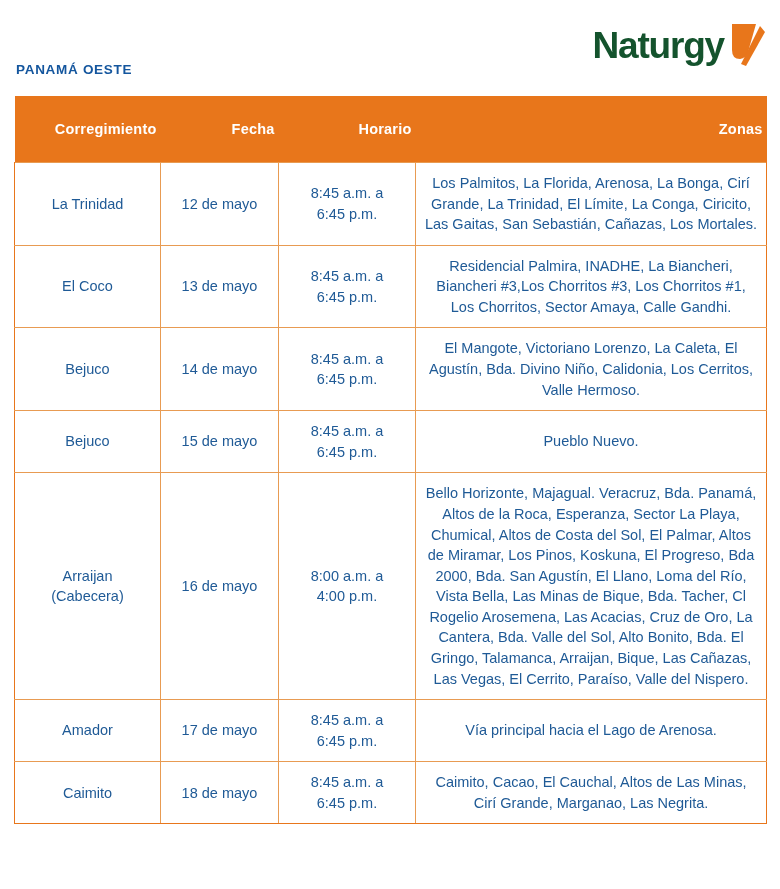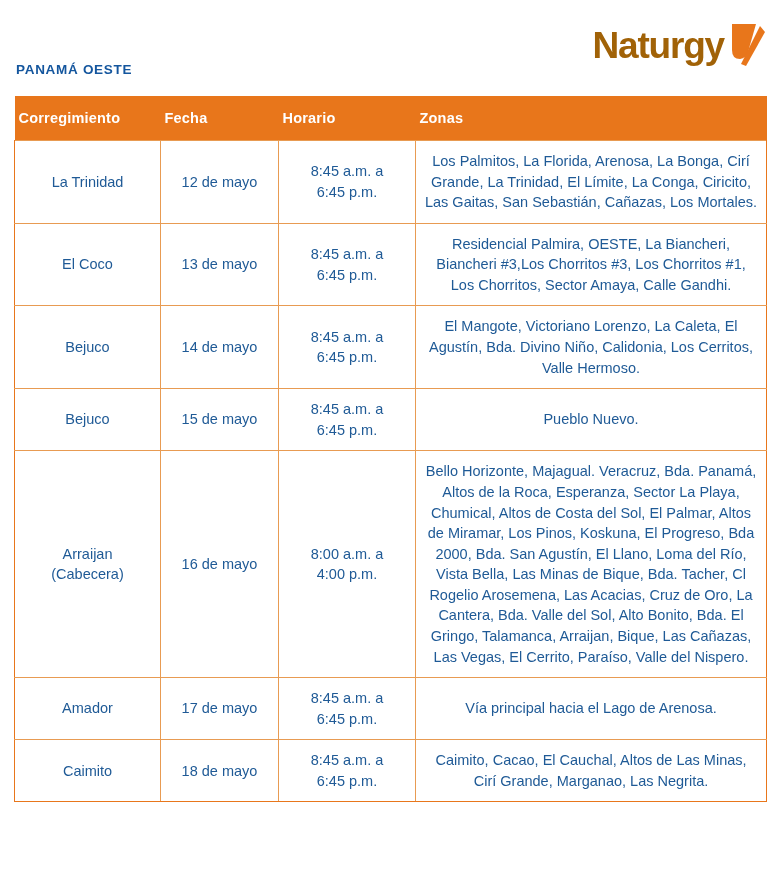--- a/index.html
+++ b/index.html
@@ -43,21 +43,21 @@
     right: 14px;
     top: 22px;
     height: 46px;
     display: flex;
     align-items: center;
   }
   .logo-word {
     font-size: 37px;
     font-weight: bold;
     letter-spacing: -1.2px;
-    color: #a16207;
+    color: #14532d;
     line-height: 1;
     font-family: "Liberation Sans", sans-serif;
     margin-left: 44px;
   }
   .logo-mark {
     margin-left: 2px;
     width: 40px;
     height: 46px;
     display: block;
   }
@@ -76,22 +76,22 @@
     table-layout: fixed;
   }
 
   table.outage thead th {
     background: #E8761B;
     color: #ffffff;
     font-size: 14.5px;
     font-weight: bold;
     letter-spacing: 0.2px;
     height: 44px;
-    padding: 0 4px;
-    text-align: left;
+    padding: 11px 4px;
+    text-align: right;
     border: none;
     font-family: "Liberation Sans", sans-serif;
   }
 
   table.outage tbody td {
     border: 1.5px solid #E89B52;
     color: #1F5A96;
     font-size: 14.5px;
     line-height: 1.42;
     text-align: center;
@@ -167,21 +167,21 @@
           <td>12 de mayo</td>
           <td class="cell-nowrap">8:45 a.m. a
 6:45 p.m.</td>
           <td>Los Palmitos, La Florida, Arenosa, La Bonga, Cirí Grande, La Trinidad, El Límite, La Conga, Ciricito, Las Gaitas, San Sebastián, Cañazas, Los Mortales.</td>
         </tr>
         <tr>
           <td class="cell-nowrap">El Coco</td>
           <td>13 de mayo</td>
           <td class="cell-nowrap">8:45 a.m. a
 6:45 p.m.</td>
-          <td>Residencial Palmira, OESTE, La Biancheri, Biancheri #3,Los Chorritos #3, Los Chorritos #1, Los Chorritos, Sector Amaya, Calle Gandhi.</td>
+          <td>Residencial Palmira, INADHE, La Biancheri, Biancheri #3,Los Chorritos #3, Los Chorritos #1, Los Chorritos, Sector Amaya, Calle Gandhi.</td>
         </tr>
         <tr>
           <td class="cell-nowrap">Bejuco</td>
           <td>14 de mayo</td>
           <td class="cell-nowrap">8:45 a.m. a
 6:45 p.m.</td>
           <td>El Mangote, Victoriano Lorenzo, La Caleta, El Agustín, Bda. Divino Niño, Calidonia, Los Cerritos, Valle Hermoso.</td>
         </tr>
         <tr>
           <td class="cell-nowrap">Bejuco</td>

